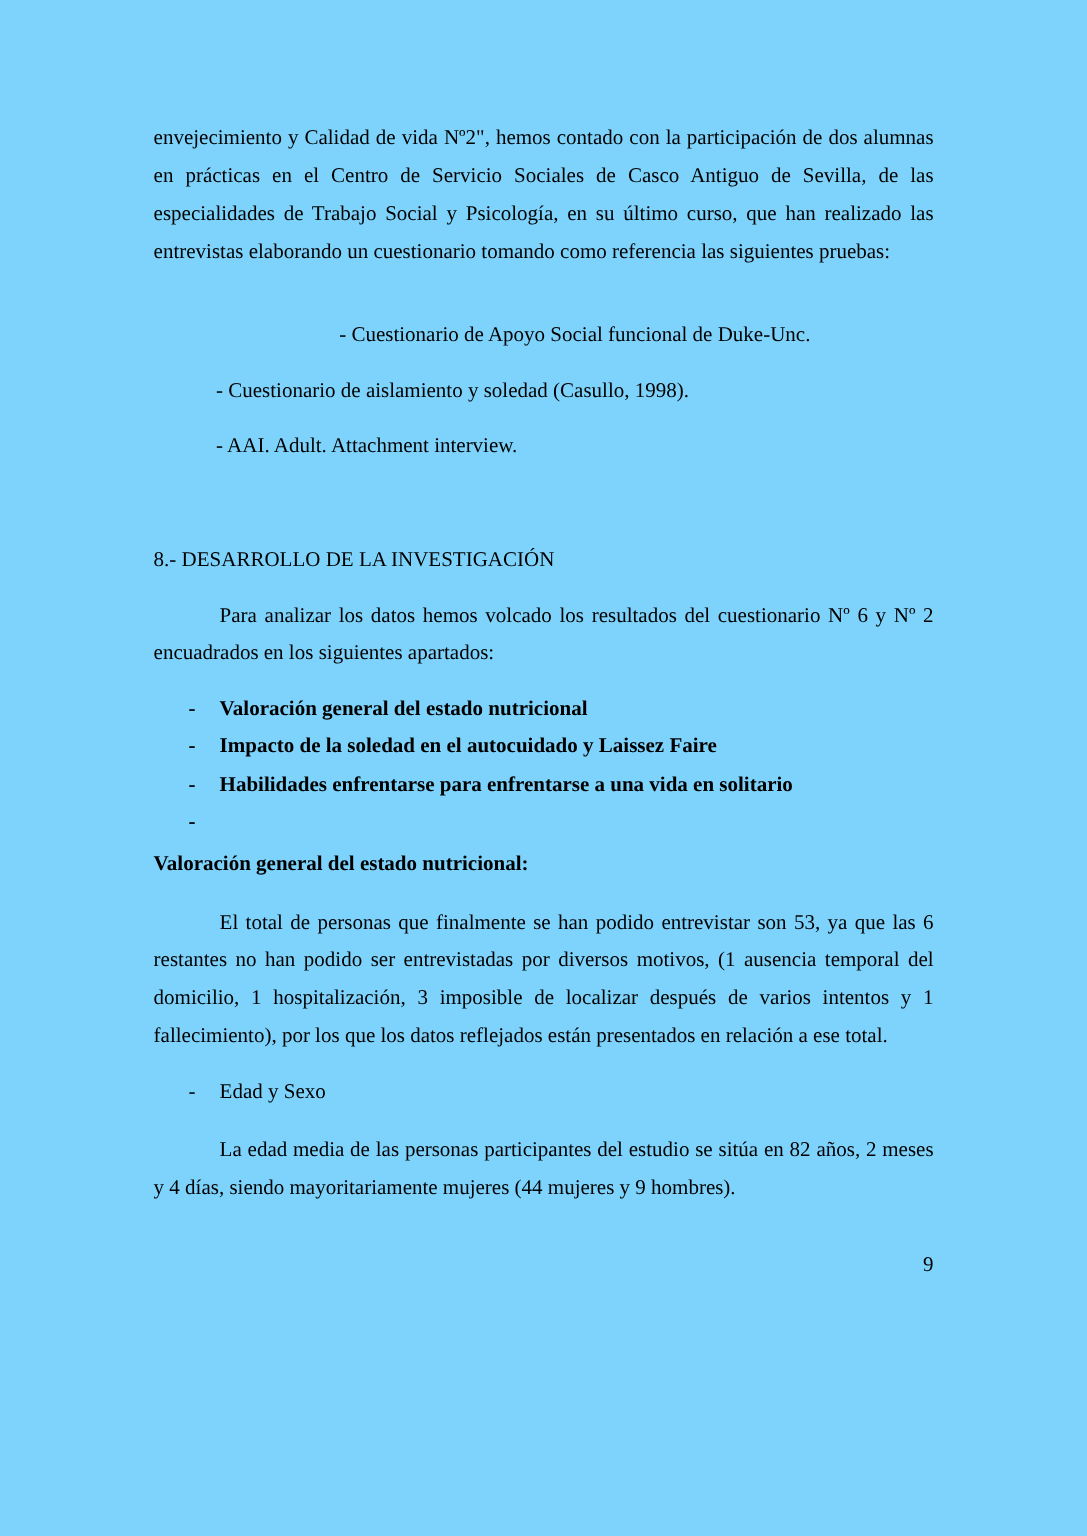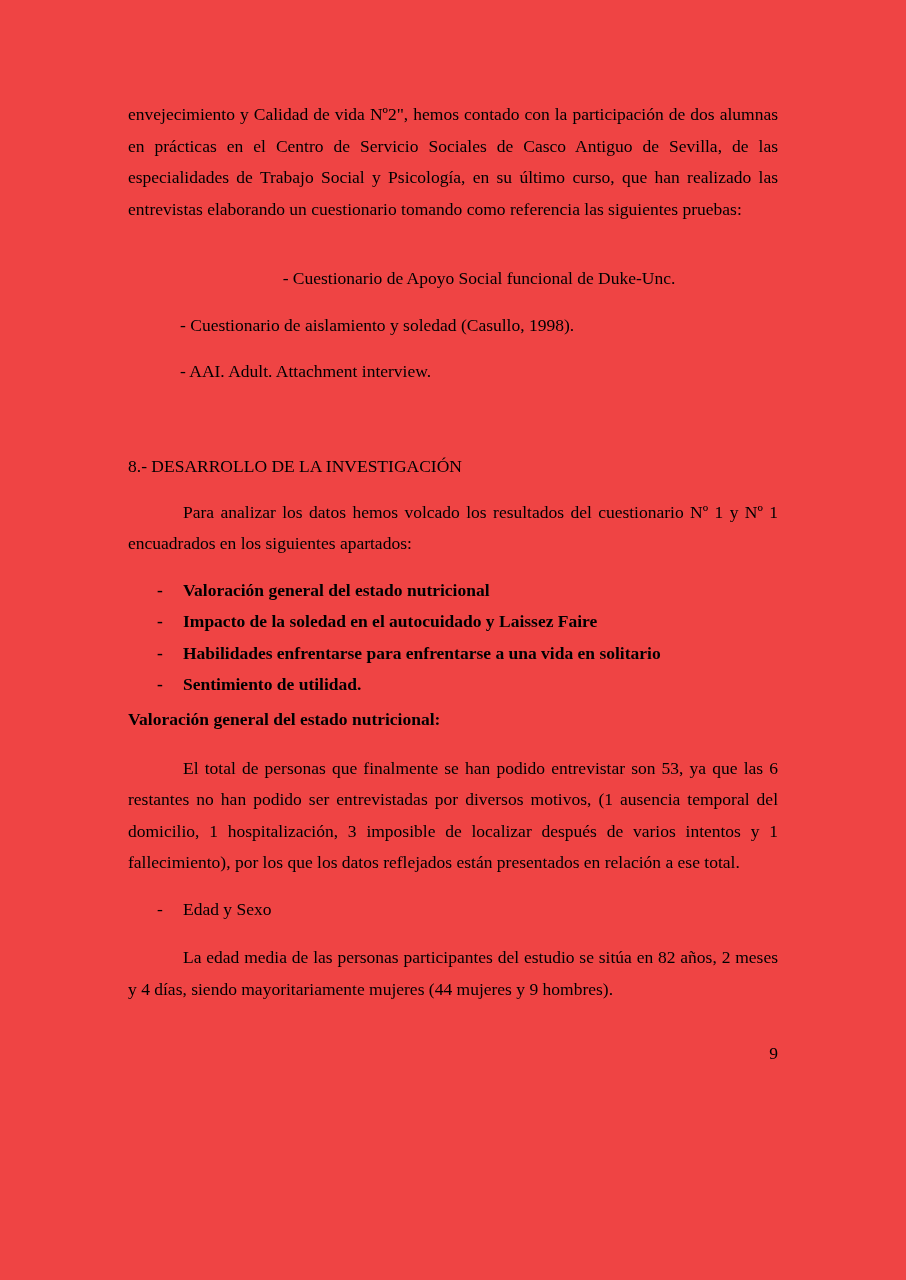--- a/index.html
+++ b/index.html
@@ -6,21 +6,21 @@
     margin: 0;
     padding: 0;
     background: #ffffff;
   }
   .page {
     position: relative;
     width: 906px;
     height: 1280px;
     box-sizing: border-box;
     padding: 99px 128px 0 128px;
-    background: #ef4444;
+    background: #7dd3fc;
     color: #000000;
     font-family: "Liberation Serif", "DejaVu Serif", serif;
     font-size: 17.5px;
     line-height: 31.5px;
     overflow: hidden;
   }
   p { margin: 0; }
   .justify { text-align: justify; }
   .indent-first { text-indent: 55px; }
   .indent-small { text-indent: 7px; }
@@ -89,38 +89,37 @@
 
   <p class="q-item first">- Cuestionario de Apoyo Social funcional de Duke-Unc.</p>
 
   <p class="q-item">- Cuestionario de aislamiento y soledad (Casullo, 1998).</p>
 
   <p class="q-item">- AAI. Adult. Attachment interview.</p>
 
 
   <h2 class="section-heading">8.- DESARROLLO DE LA INVESTIGACIÓN</h2>
 
-  <p class="justify indent-first para-analysis">Para analizar los datos hemos volcado los resultados del cuestionario Nº 1 y Nº 1 encuadrados en los siguientes  apartados:</p>
+  <p class="justify indent-first para-analysis">Para analizar los datos hemos volcado los resultados del cuestionario Nº 6 y Nº 2 encuadrados en los siguientes  apartados:</p>
 
   <div class="bold-list">
     <div class="b-item">
       <span class="marker">-</span>
       <span>Valoración general del estado nutricional</span>
     </div>
     <div class="b-item">
       <span class="marker">-</span>
       <span>Impacto de la soledad en el autocuidado y Laissez Faire</span>
     </div>
     <div class="b-item">
       <span class="marker">-</span>
       <span>Habilidades enfrentarse para enfrentarse a una vida en solitario</span>
     </div>
     <div class="b-item">
       <span class="marker">-</span>
-      <span>Sentimiento de utilidad.</span>
     </div>
   </div>
 
   <h3 class="subsection-heading">Valoración general del estado nutricional:</h3>
 
   <p class="justify indent-first para-total">El total de personas que finalmente se han podido entrevistar son 53, ya que las 6 restantes no han podido ser entrevistadas por diversos motivos, (1 ausencia temporal del domicilio, 1  hospitalización,  3 imposible de  localizar después de varios intentos y 1 fallecimiento), por los que los datos reflejados están presentados en relación a ese total.</p>
 
   <div class="plain-list">
     <div class="p-item">
       <span class="marker">-</span>

